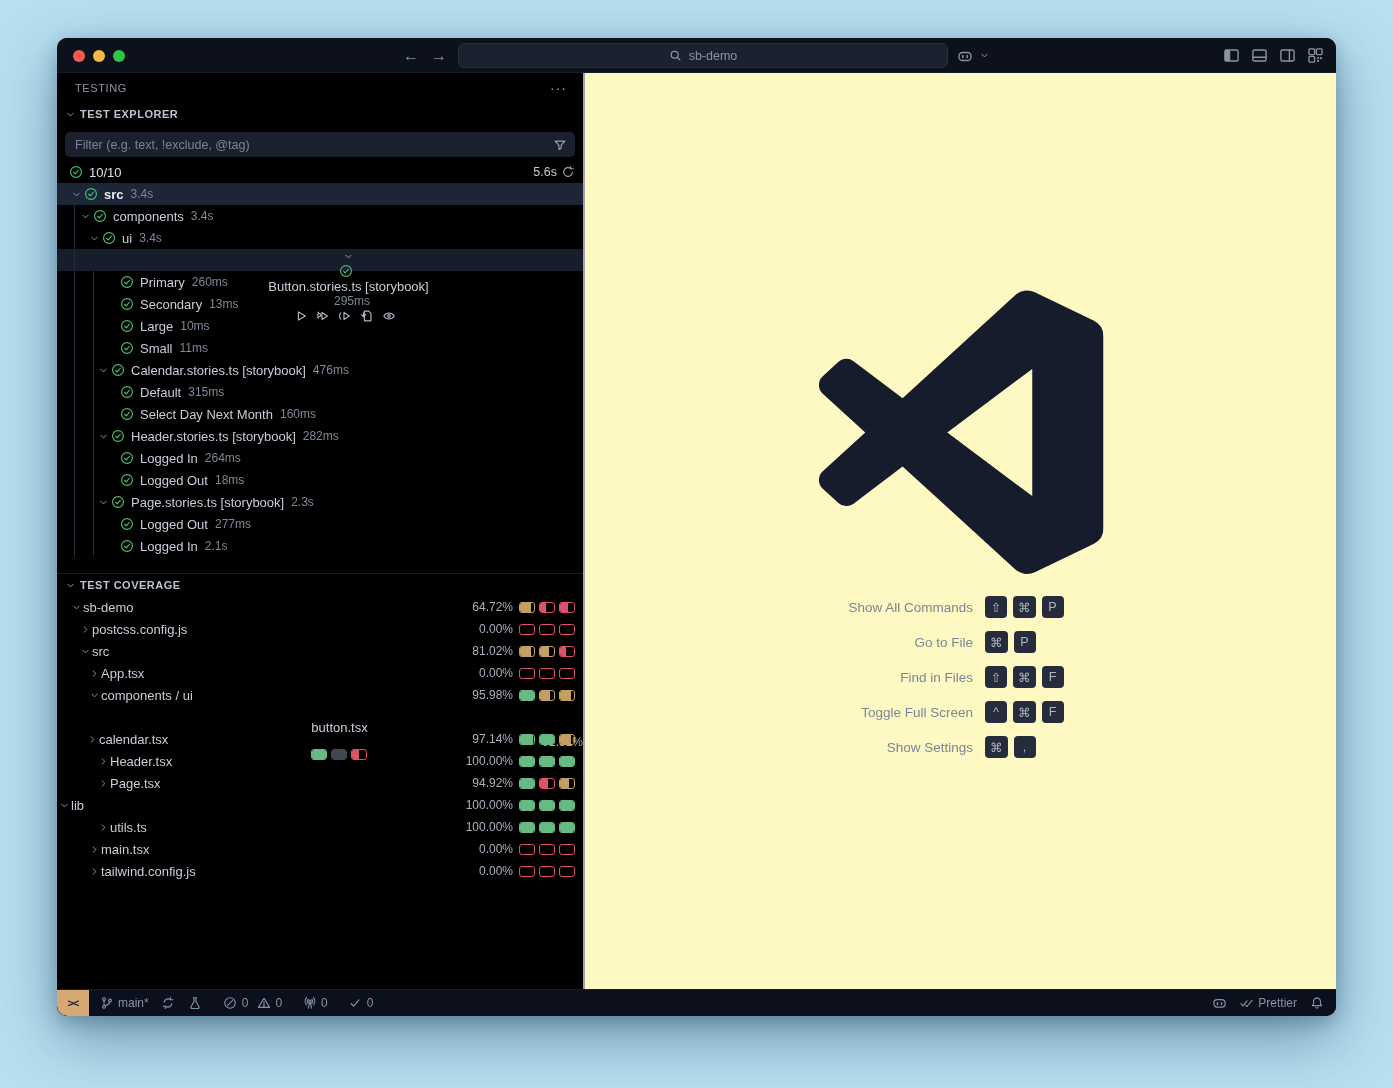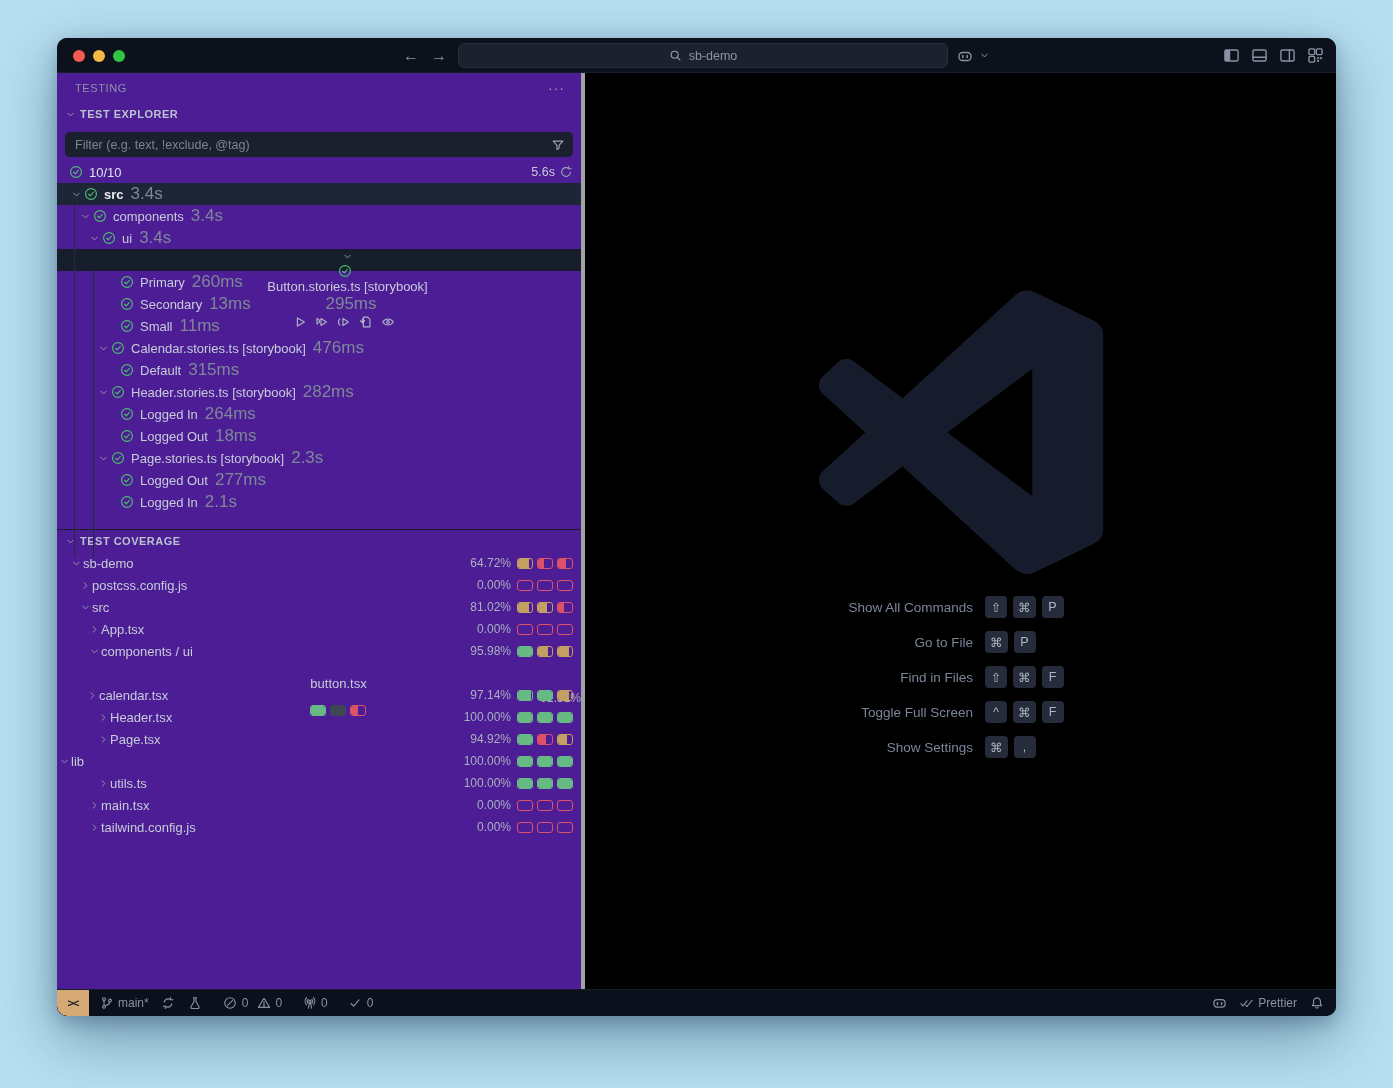--- a/index.html
+++ b/index.html
@@ -30,22 +30,22 @@
     position:absolute; left:401px; top:5px; width:490px; height:25px;
     background:#1b212e; border:1px solid #272e3d; border-radius:6px;
     display:flex; align-items:center; justify-content:center; gap:6px;
     color:#8b94a5; font-size:12.5px;
   }
   .copilot-cluster { position:absolute; left:900px; top:0; height:35px; display:flex; align-items:center; gap:4px; color:#8a93a3; }
   .tb-right { position:absolute; right:12px; top:0; height:35px; display:flex; align-items:center; gap:10px; color:#8a93a3; }
   .tb-right .ticon { width:18px; height:18px; display:flex; align-items:center; justify-content:center; }
   
   .main { flex:1; display:flex; min-height:0; }
-  .sidebar { width:528px; flex:0 0 528px; background:#4c1d95; border-right:4px solid #a3a3a3; position:relative; }
-  .editor { flex:1; background:#000000; position:relative; }
+  .sidebar { width:528px; flex:0 0 528px; background:#000000; border-right:2px solid #a3a3a3; position:relative; }
+  .editor { flex:1; background:#fef9c3; position:relative; }
   
   .sb-title { height:30px; display:flex; align-items:center; padding:0 16px 0 18px; font-size:11px; letter-spacing:.6px; color:#8d95a5; }
   .sb-title .spacer { flex:1; }
   .more-dots { color:#9aa3b2; font-size:14px; letter-spacing:1px; cursor:pointer; }
   .section-header {
     height:22px; display:flex; align-items:center; gap:3px; padding-left:6px;
     font-size:11px; font-weight:bold; letter-spacing:.5px; color:#bac2d0;
   }
   .section-header.coverage { margin-top:16px; border-top:1px solid #161d2b; height:23px; }
   .chev-svg { display:inline-flex; width:14px; height:14px; align-items:center; justify-content:center; color:#9aa3b2; }
@@ -62,21 +62,21 @@
   .results-row .time { color:#c3cad5; font-size:12.5px; margin-right:4px; }
   
   .tree { position:relative; }
   .trow { height:22px; display:flex; align-items:center; font-size:13px; cursor:pointer; position:relative; }
   .trow.sel { background:#1d2636; }
   .trow.hov { background:#161e2c; }
   .trow .chev { width:14px; flex:0 0 14px; display:flex; align-items:center; justify-content:center; color:#9aa3b2; }
   .trow .stateicon { width:16px; flex:0 0 16px; display:flex; align-items:center; justify-content:center; color:#4ec070; margin-right:5px; }
   .trow .lbl { color:#c6cdd9; white-space:nowrap; }
   .trow .lbl.bold { font-weight:bold; color:#e8ebf0; }
-  .trow .dur { color:#7e8898; font-size:17px; margin-left:7px; white-space:nowrap; }
+  .trow .dur { color:#7e8898; font-size:12px; margin-left:7px; white-space:nowrap; }
   .trow .spacer { flex:1; }
   .row-actions { display:flex; gap:7px; margin-right:8px; color:#aeb6c4; }
   .row-actions .aicon { width:15px; height:15px; display:flex; align-items:center; justify-content:center; }
   .guide { position:absolute; width:1px; background:#232b3a; }
   
   .trow .pct { color:#a9b1be; font-size:12px; margin-left:auto; }
   .bars { display:flex; gap:4px; margin:0 8px 0 6px; }
   .bar { width:16px; height:11px; border-radius:3px; border:1px solid; overflow:hidden; position:relative; }
   .bar .fill { position:absolute; left:0; top:0; bottom:0; }
   
@@ -340,20 +340,32 @@
             <span class="spacer"></span>
           </div>
           <div class="trow" style="padding-left: 48px;">
             <span class="chev"></span>
             <span class="stateicon">
               <svg width="14" height="14" viewBox="0 0 16 16" fill="none" stroke="currentColor" stroke-width="1.3" stroke-linecap="round" stroke-linejoin="round">
                 <circle cx="8" cy="8" r="6.2"></circle>
                 <path d="M5.3 8.3l1.9 1.9 3.5-4.2"></path>
               </svg>
             </span>
+            <span class="lbl">Large</span>
+            <span class="dur">10ms</span>
+            <span class="spacer"></span>
+          </div>
+          <div class="trow" style="padding-left: 48px;">
+            <span class="chev"></span>
+            <span class="stateicon">
+              <svg width="14" height="14" viewBox="0 0 16 16" fill="none" stroke="currentColor" stroke-width="1.3" stroke-linecap="round" stroke-linejoin="round">
+                <circle cx="8" cy="8" r="6.2"></circle>
+                <path d="M5.3 8.3l1.9 1.9 3.5-4.2"></path>
+              </svg>
+            </span>
             <span class="lbl">Small</span>
             <span class="dur">11ms</span>
             <span class="spacer"></span>
           </div>
           <div class="trow" style="padding-left: 39px;">
             <span class="chev">
               <svg width="11" height="11" viewBox="0 0 16 16" fill="none" stroke="currentColor" stroke-width="1.3" stroke-linecap="round" stroke-linejoin="round">
                 <path d="M4 6l4 4 4-4"></path>
               </svg>
             </span>
@@ -370,20 +382,32 @@
           <div class="trow" style="padding-left: 48px;">
             <span class="chev"></span>
             <span class="stateicon">
               <svg width="14" height="14" viewBox="0 0 16 16" fill="none" stroke="currentColor" stroke-width="1.3" stroke-linecap="round" stroke-linejoin="round">
                 <circle cx="8" cy="8" r="6.2"></circle>
                 <path d="M5.3 8.3l1.9 1.9 3.5-4.2"></path>
               </svg>
             </span>
             <span class="lbl">Default</span>
             <span class="dur">315ms</span>
+            <span class="spacer"></span>
+          </div>
+          <div class="trow" style="padding-left: 48px;">
+            <span class="chev"></span>
+            <span class="stateicon">
+              <svg width="14" height="14" viewBox="0 0 16 16" fill="none" stroke="currentColor" stroke-width="1.3" stroke-linecap="round" stroke-linejoin="round">
+                <circle cx="8" cy="8" r="6.2"></circle>
+                <path d="M5.3 8.3l1.9 1.9 3.5-4.2"></path>
+              </svg>
+            </span>
+            <span class="lbl">Select Day Next Month</span>
+            <span class="dur">160ms</span>
             <span class="spacer"></span>
           </div>
           <div class="trow" style="padding-left: 39px;">
             <span class="chev">
               <svg width="11" height="11" viewBox="0 0 16 16" fill="none" stroke="currentColor" stroke-width="1.3" stroke-linecap="round" stroke-linejoin="round">
                 <path d="M4 6l4 4 4-4"></path>
               </svg>
             </span>
             <span class="stateicon">
               <svg width="14" height="14" viewBox="0 0 16 16" fill="none" stroke="currentColor" stroke-width="1.3" stroke-linecap="round" stroke-linejoin="round">

